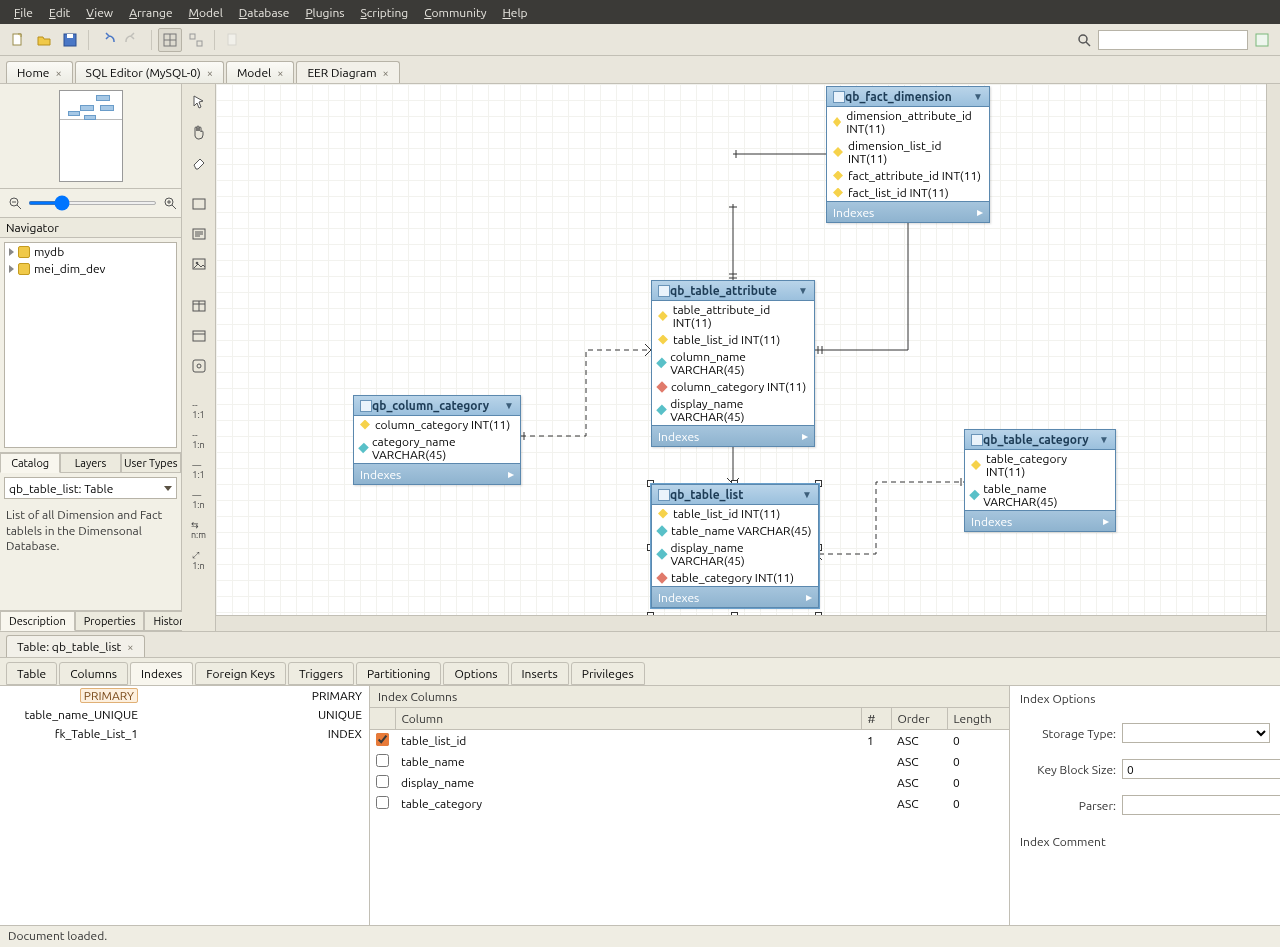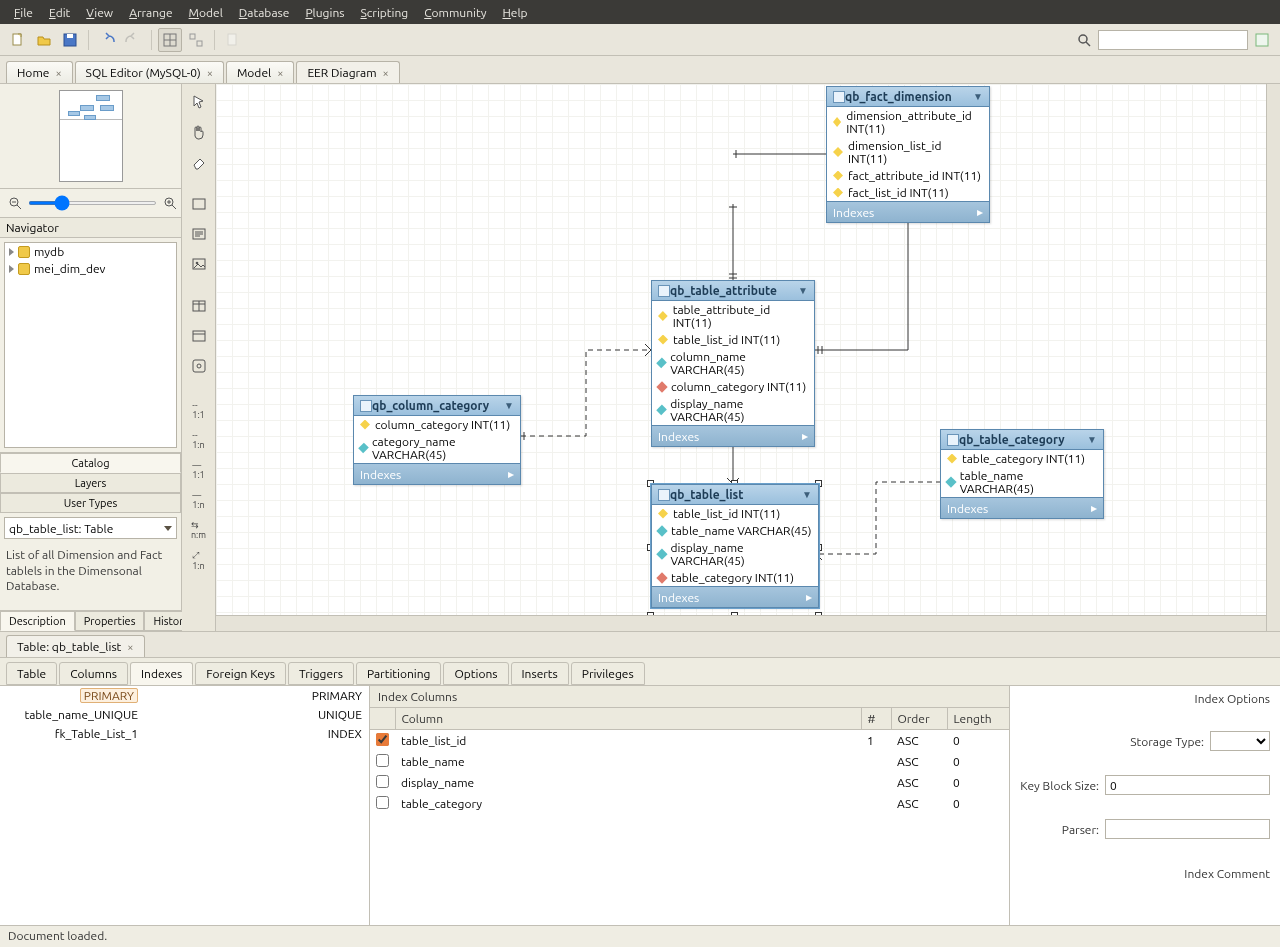--- a/index.html
+++ b/index.html
@@ -28,21 +28,21 @@
 .thumb { width: 64px; height: 92px; border: 1px solid #999; background: #fff; position: relative; }
 .thumb .hline { position:absolute; left:0; right:0; top:28px; height:1px; background:#bbb; }
 .thumb .bx { position:absolute; background:#a6c8e6; border:1px solid #6a9cc9; }
 .zoombar { display: flex; align-items: center; padding: 2px 6px; gap: 4px; border-top:1px solid #c2bfb5; border-bottom:1px solid #c2bfb5;}
 .zoombar input.zval { width: 34px; height: 18px; border: 1px solid #b7b3a7; text-align: center; background:#fff; }
 .navlabel { padding: 3px 6px; border-bottom:1px solid #c2bfb5; background:#eceade;}
 .treelist { flex: 0 0 auto; height: 206px; background: #fff; border: 1px solid #b7b3a7; margin: 4px; overflow: auto; }
 .treelist .trow { display: flex; align-items: center; padding: 2px 4px; gap: 4px;}
 .tritri { width:0;height:0;border-top:4px solid transparent;border-bottom:4px solid transparent;border-left:5px solid #888; }
 .dbicon { width:12px;height:12px;background:#f0c949;border:1px solid #c49b1f;border-radius:2px;}
-.lefttabs { display: flex; border-top:1px solid #c2bfb5;flex-direction:column; }
+.lefttabs { display: flex; border-top:1px solid #c2bfb5; }
 .lefttabs .lt { flex:1; text-align:center; padding:3px 0; border:1px solid #c2bfb5; background:#eceade; font-size:11px; cursor:pointer;}
 .lefttabs .lt.active { background:#f8f6ee; border-bottom-color:#f8f6ee;}
 .combo { margin:4px; border:1px solid #b7b3a7; background:#fff; display:flex; align-items:center; padding:2px 4px; justify-content:space-between; height:22px;}
 .desc { padding: 4px 6px; color:#3a3a3a; font-size:12px; line-height:1.3; flex:1; overflow:auto; }
 .lefttabs2 { display: flex; border-top:1px solid #c2bfb5;margin-top:16px; }
 .lefttabs2 .lt { padding:3px 8px; border:1px solid #c2bfb5; background:#eceade; font-size:11px; cursor:pointer;}
 .lefttabs2 .lt.active { background:#f8f6ee; border-bottom-color:#f8f6ee;}
 
 .vtoolbar { width: 34px; background: #eae7db; border-right: 1px solid #c2bfb5; display: flex; flex-direction: column; align-items: center; padding: 6px 0; gap: 6px; }
 .vtoolbar .vb { width: 24px; height: 24px; border:1px solid transparent;border-radius:2px;display:flex;align-items:center;justify-content:center;cursor:pointer;color:#6b665b; font-size:10px;}
@@ -78,21 +78,21 @@
 .hdrcell { padding:4px 6px; border-right:1px solid #c2bfb5; color:#333;}
 .datarow { display:flex; }
 .datacell { padding:3px 6px; border-right:1px solid transparent;text-align:right; }
 .primarychip { border:1px solid #e0b076; background:#fdf0df; padding:0 3px; border-radius:2px; color:#7a4a1a;}
 .idxcols { flex:1; border-right:1px solid #c2bfb5; display:flex; flex-direction:column;}
 .idxcols .title { padding:4px 8px; color:#333; border-bottom:1px solid #c2bfb5; background:#eceade;}
 .idxcols table { width:100%; border-collapse:collapse;}
 .idxcols th { text-align:left; padding:4px 6px; background:#eceade; border-bottom:1px solid #c2bfb5; border-right:1px solid #c2bfb5; font-weight:normal; color:#333;}
 .idxcols td { padding:3px 6px; }
 .idxcols input[type=checkbox]{ accent-color:#e87b3a;}
-.idxopts { width:270px; padding:6px 10px; display:flex; flex-direction:column; gap:24px;align-items:flex-end;}
+.idxopts { width:270px; padding:6px 10px; display:flex; flex-direction:column; gap:16px;}
 .idxopts .title { color:#333; padding-bottom:2px; }
 .idxopts .fr { display:flex; align-items:center; gap:6px; }
 .idxopts label { flex: 0 0 96px; text-align:right; color:#333;}
 .idxopts input,.idxopts select { flex:1; border:1px solid #b7b3a7; height:20px; padding:0 4px; background:#fff;}
 .idxopts select { min-width:60px;}
 .statusbar { height:22px; border-top:1px solid #c2bfb5; background:#efede3; padding:3px 8px; color:#333;}
 .tri-down{display:inline-block;width:0;height:0;border-left:4px solid transparent;border-right:4px solid transparent;border-top:5px solid #5a5243;}
 svg.ic{width:16px;height:16px;}
 </style>
 </head>
@@ -453,21 +453,21 @@
           </div>
           <div class="rowf">
             <span class="dia-r"></span>
             <span>table_category INT(11)</span>
           </div>
           <div class="idx">
             <span>Indexes</span>
             <span>▸</span>
           </div>
         </div>
-        <div class="tablebox" style="left: 724px; top: 345px; width: 164px;">
+        <div class="tablebox" style="left: 748px; top: 345px; width: 152px;">
           <div class="th">
             <span class="ticon"></span>
             <span>qb_table_category</span>
             <span class="dd">▼</span>
           </div>
           <div class="rowf">
             <span class="key"></span>
             <span>table_category INT(11)</span>
           </div>
           <div class="rowf">

